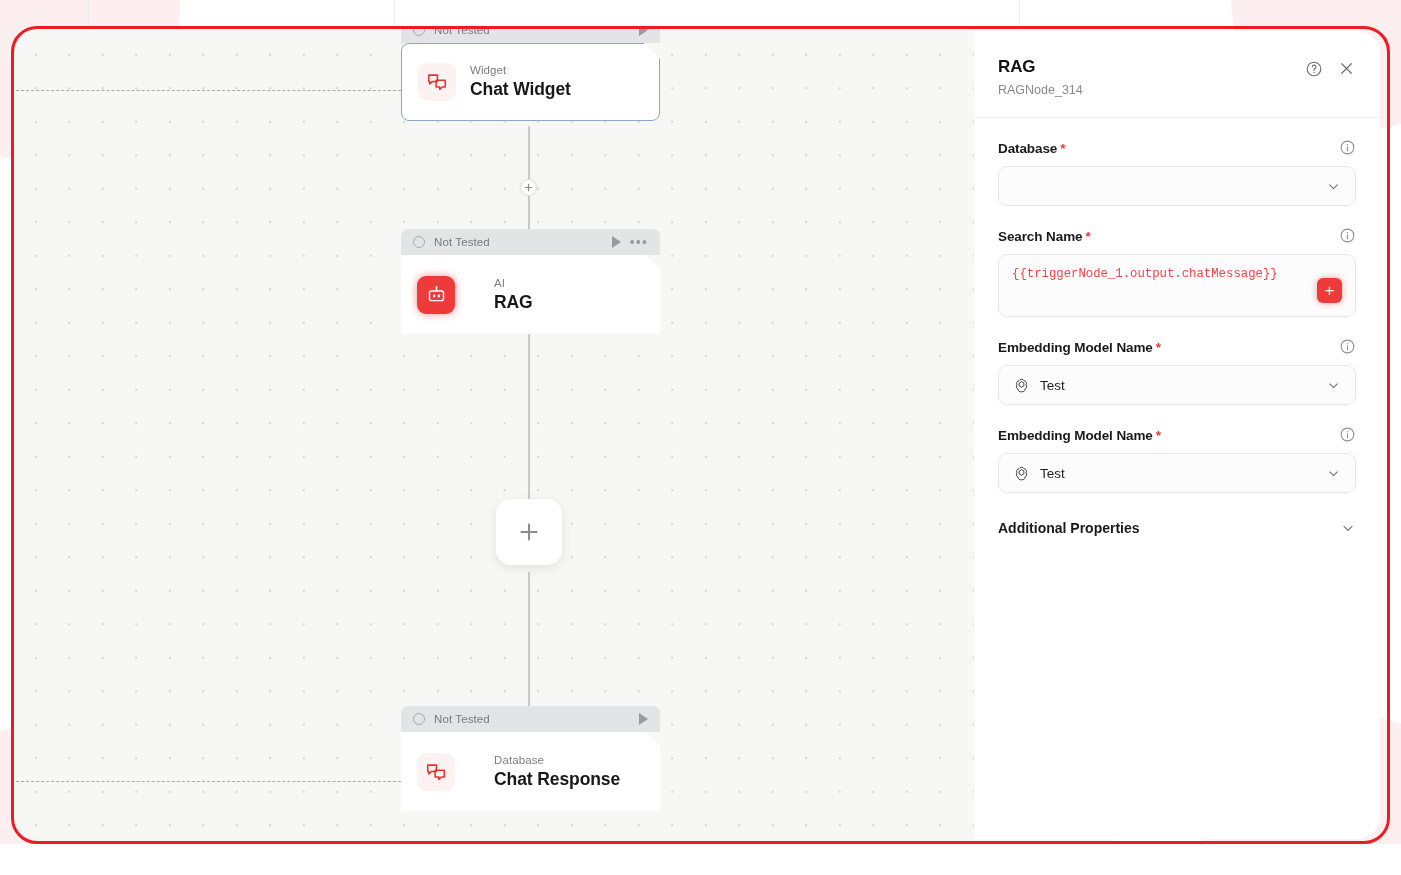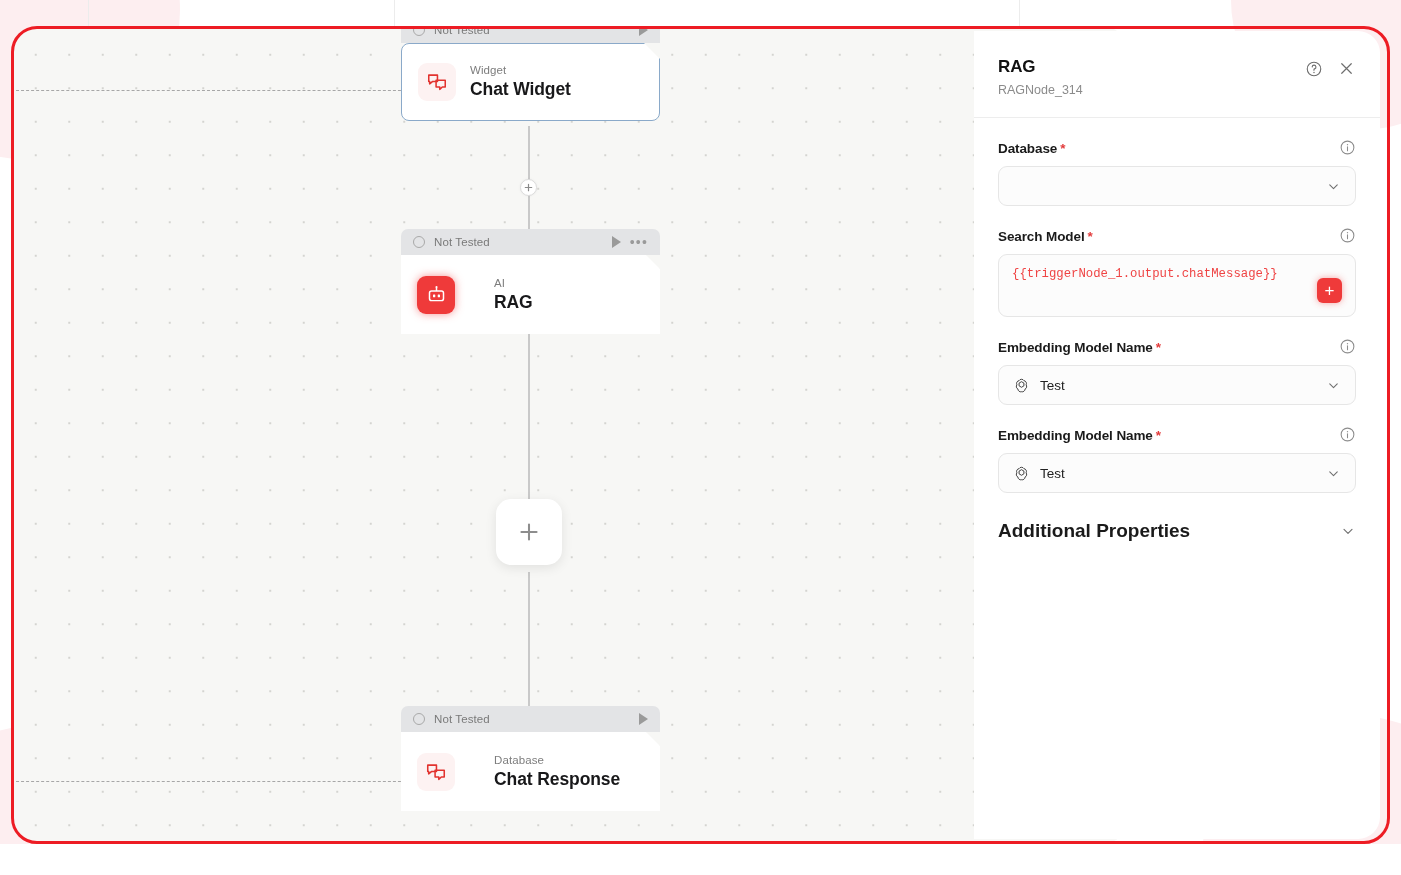--- a/index.html
+++ b/index.html
@@ -148,21 +148,21 @@
   }
 
   .badge {
     display:inline-flex; align-items:center; background:#2540b8; color:#fff;
     font-size:10.5px; font-weight:bold; border-radius:4px; padding:2.5px 6px;
     margin-left:9px; letter-spacing:.1px;
   }
 
   .accordion {
     margin-top:27px; display:flex; align-items:center;
-    font-size:19px; font-weight:bold; color:#1a1a1a;
+    font-size:14px; font-weight:bold; color:#1a1a1a;
   }
   .accordion .chev { margin-left:auto; color:#6f6f6f; display:flex; }
 
   
   .bottom-strip { position:absolute; left:0; right:0; bottom:0; height:31px; background:#ffffff; }
 </style>
 </head>
 <body>
 
 <div id="app">
@@ -307,21 +307,21 @@
             <svg viewBox="0 0 24 24" width="15" height="15" fill="none" stroke="currentColor" stroke-width="1.7" stroke-linecap="round" stroke-linejoin="round">
                 <path d="M6 9.5l6 6 6-6"></path>
               </svg>
           </span>
         </div>
       </div>
 
       <div class="field">
         <div class="field-label-row">
           <div class="field-label">
-            <span>Search Model</span><span class="req">*</span>
+            <span>Search Name</span><span class="req">*</span>
           </div>
           <span class="info-icon">
             <svg viewBox="0 0 24 24" width="17" height="17" fill="none" stroke="currentColor" stroke-width="1.5">
               <circle cx="12" cy="12" r="9"></circle>
                 <path d="M12 11v5.5" stroke-linecap="round"></path>
               <circle cx="12" cy="8" r=".95" fill="currentColor" stroke="none"></circle>
             </svg>
           </span>
         </div>
         <div class="code-box">

